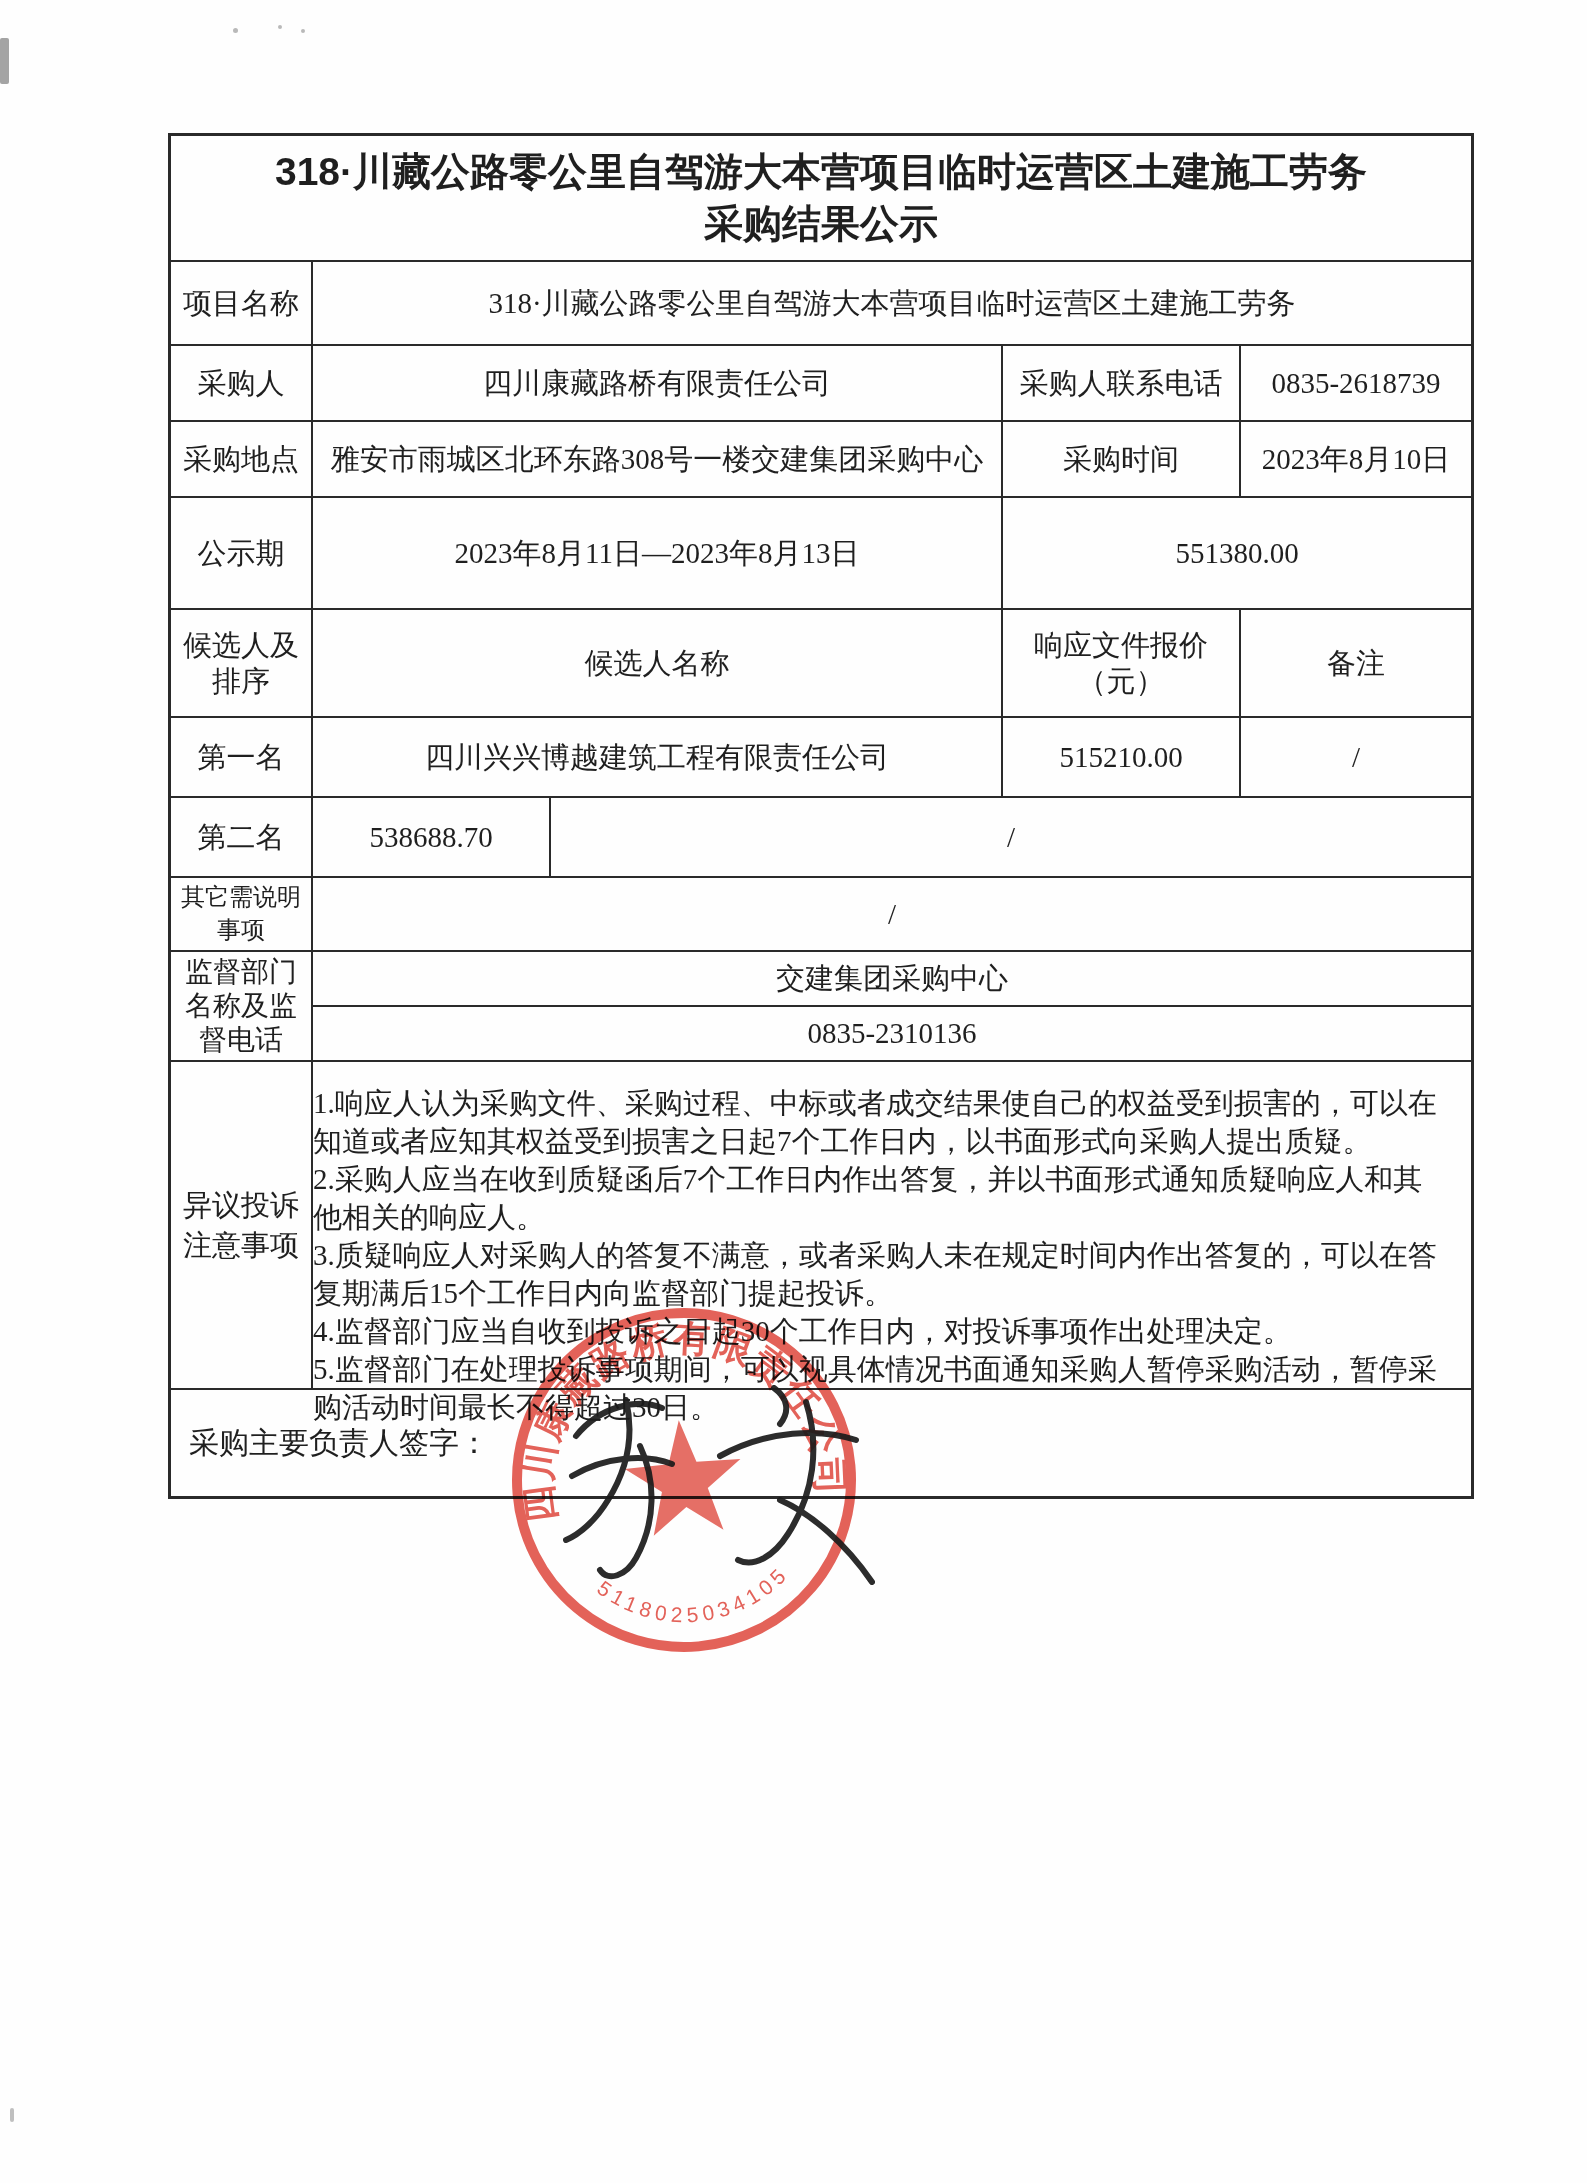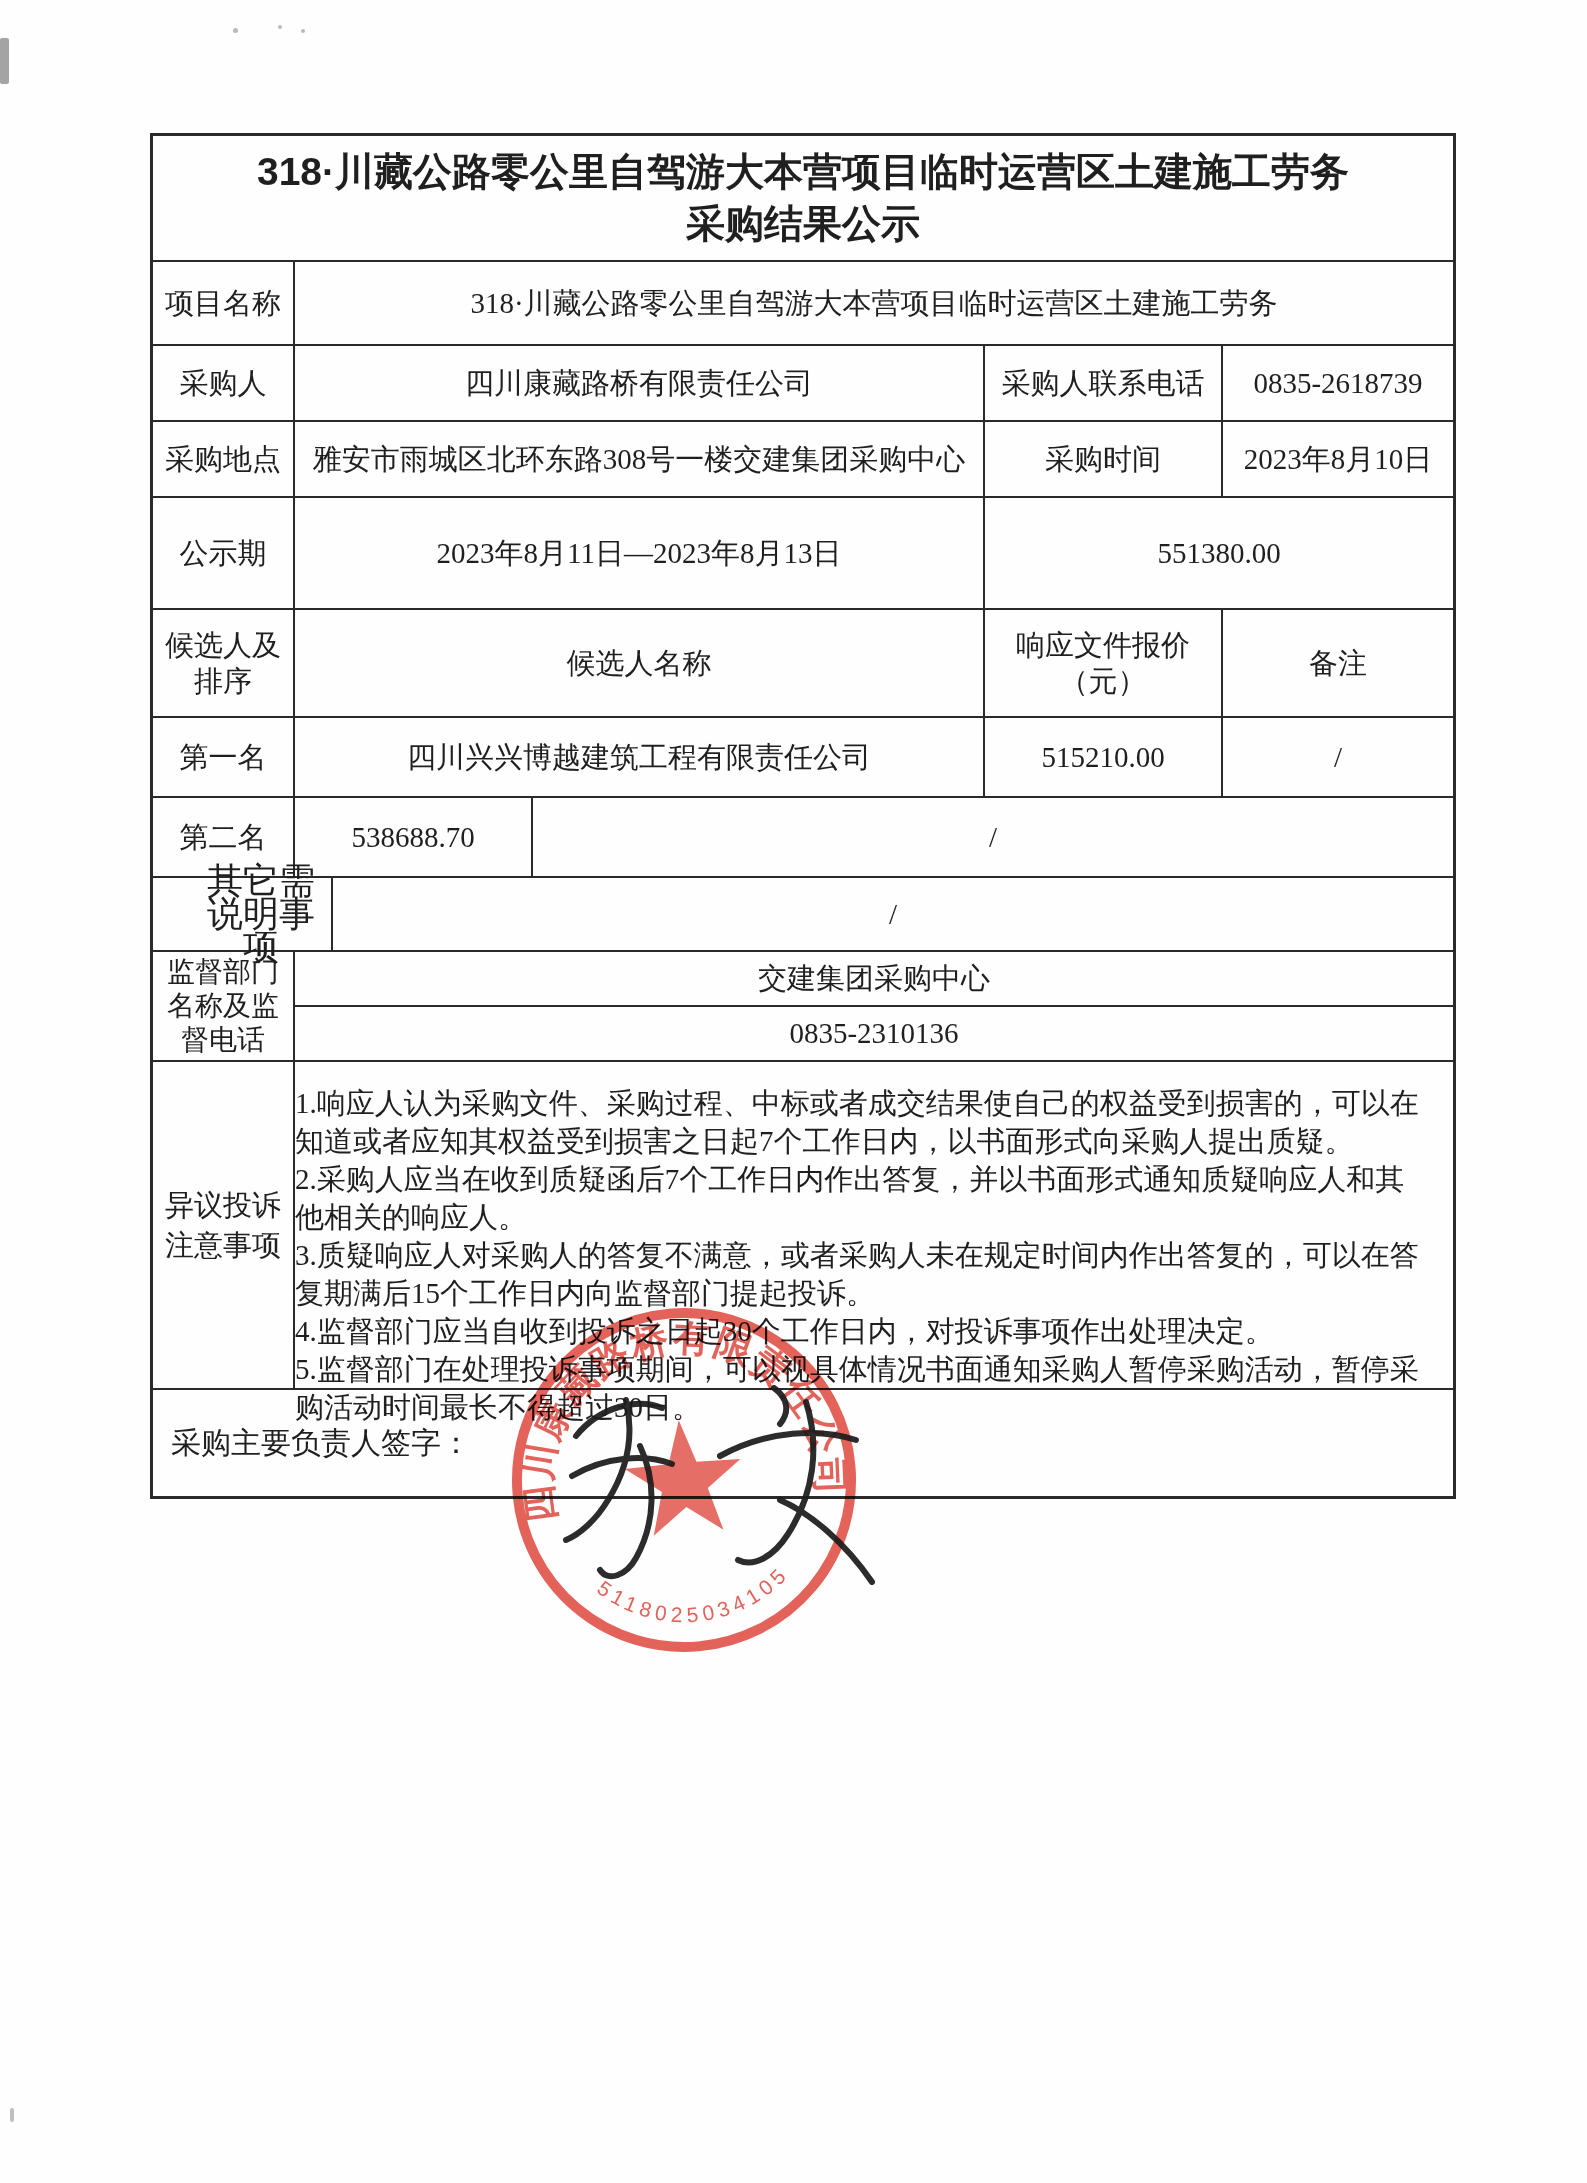--- a/index.html
+++ b/index.html
@@ -2,21 +2,21 @@
 <html><head>
 <meta charset="utf-8">
 <style>
   html,body{margin:0;padding:0;background:#e8e8e8;}
   .page{position:relative;width:1587px;height:2183px;background:#fefefe;overflow:hidden;
         font-family:"Liberation Serif",serif;color:#1f1f1f;}
   
   .speck{position:absolute;background:#8a8a8a;border-radius:50%;opacity:.6;}
   .smudge{position:absolute;background:#4a4a4a;opacity:.5;border-radius:2px;}
 
-  .doc-table{position:absolute;left:150px;top:133px;width:1306px;border:3px solid #2a2a2a;box-sizing:border-box;}
+  .doc-table{position:absolute;left:168px;top:133px;width:1306px;border:3px solid #2a2a2a;box-sizing:border-box;}
   .row{display:flex;width:100%;box-sizing:border-box;border-top:2px solid #2a2a2a;}
   .row:first-child{border-top:none;}
   .cell{box-sizing:border-box;border-left:2px solid #2a2a2a;display:flex;align-items:center;justify-content:center;
         text-align:center;font-size:29px;line-height:36px;padding:4px 8px;}
   .cell:first-child{border-left:none;}
   .c1{width:140px;flex:none;}
   .c2{width:690px;flex:none;}
   .c3{width:238px;flex:none;}
   .c4{flex:1;}
   .cm{flex:1;} 
@@ -98,21 +98,21 @@
       <div class="cell c4">/</div>
     </div>
 
     <div class="row" style="height:80px;">
       <div class="cell c1">第二名</div>
       <div class="cell c3">538688.70</div>
       <div class="cell c4">/</div>
     </div>
 
     <div class="row" style="height:74px;">
-      <div class="cell c1" style="font-size:36px;line-height:33px;margin-left:38px;">其它需说明事项</div>
+      <div class="cell c1" style="font-size:24px;line-height:33px;">其它需说明事项</div>
       <div class="cell cm">/</div>
     </div>
 
     <div class="row" style="height:110px;">
       <div class="cell c1" style="font-size:28px;line-height:34px;">监督部门名称及监督电话</div>
       <div class="stack">
         <div class="substack">交建集团采购中心</div>
         <div class="substack">0835-2310136</div>
       </div>
     </div>

